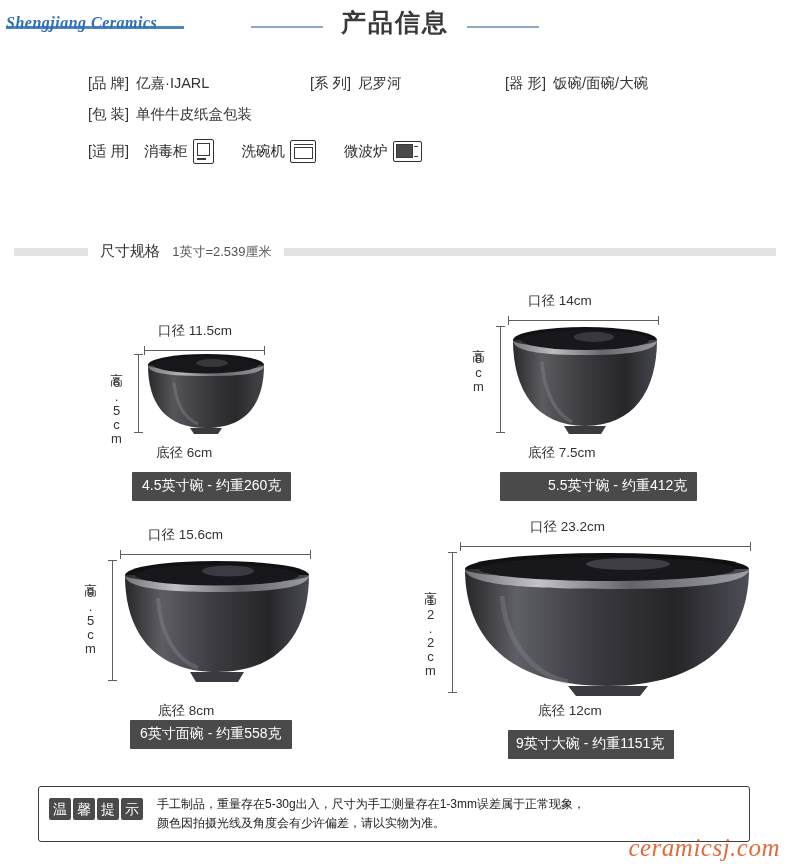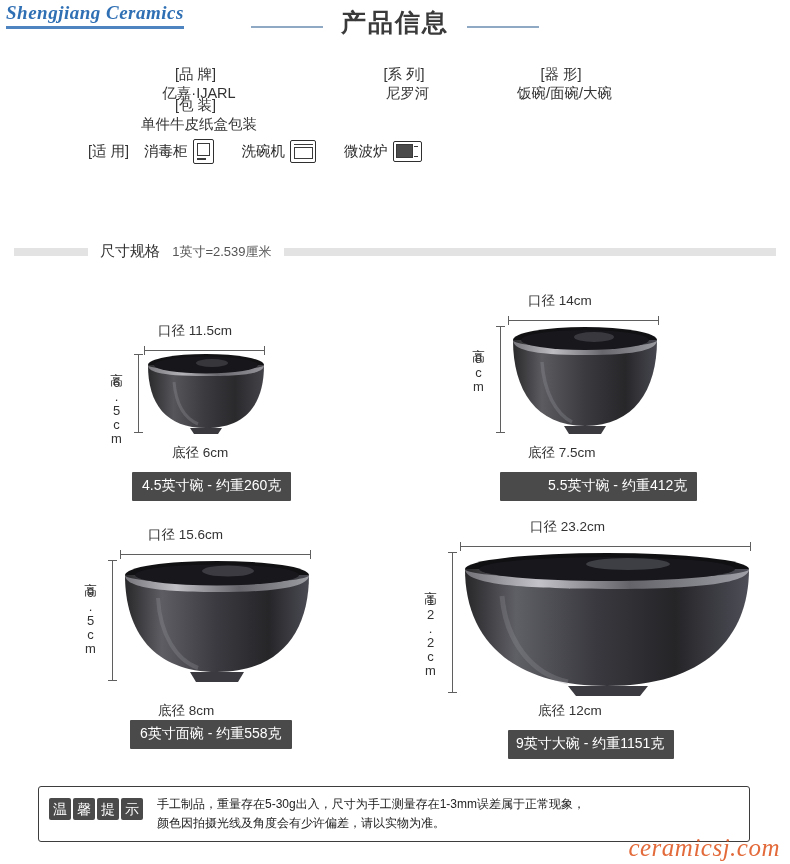--- a/index.html
+++ b/index.html
@@ -17,25 +17,25 @@
   }
 
   
   .header {
     position: relative;
     height: 52px;
   }
   .brand {
     position: absolute;
     left: 6px;
-    top: 2px;
+    top: 14px;
     font-family: "Liberation Serif", serif;
     font-style: italic;
     font-weight: bold;
-    font-size: 19px;
+    font-size: 16px;
     color: #2f6fb4;
     letter-spacing: 0.5px;
   }
   .brand-underline {
     position: absolute;
     left: 6px;
     top: 26px;
     width: 178px;
     height: 3px;
     background: #2f6fb4;
@@ -83,32 +83,31 @@
   .spec-row {
     display: flex;
     align-items: center;
     height: 31px;
     font-size: 14.5px;
   }
   .spec-cell {
     display: flex;
     align-items: center;
     white-space: nowrap;
-    flex-direction: column;
   }
   .spec-key {
     color: #333;
     margin-right: 7px;
   }
   .spec-val {
     color: #333;
   }
   .c1 { margin-left: 88px; width: 222px; }
   .c2 { margin-left: 0; width: 195px; }
-  .c3 { margin-left: 12px; }
+  .c3 { margin-left: 0; }
 
   
   .usage-row {
     display: flex;
     align-items: center;
     height: 42px;
     font-size: 14.5px;
     margin-left: 88px;
   }
   .usage-item {
@@ -416,21 +415,21 @@
         <ellipse cx="62" cy="13" rx="58" ry="11" fill="#121214"></ellipse>
         <path d="M4 13 C4 52 22 76 62 76 C102 76 120 52 120 13 Z" fill="url(#g1b)"></path>
         <path d="M4 13 C4 20 120 20 120 13 C120 19 112 24 62 24 C12 24 4 19 4 13 Z" fill="url(#g1r)" opacity=".95"></path>
         <ellipse cx="62" cy="13" rx="52" ry="8.4" fill="#17171b"></ellipse>
         <ellipse cx="68" cy="11" rx="16" ry="4" fill="#6f6f78" opacity=".35"></ellipse>
         <path d="M30 30 C32 52 40 66 54 72" stroke="#8e8e95" stroke-width="3" fill="none" opacity=".35"></path>
         <path d="M46 76 L78 76 L74 82 L50 82 Z" fill="#3a3a3e"></path>
       </svg>
     </div>
 
-    <div class="dim-bottom" style="left:80px; top:152px;">底径 6cm</div>
+    <div class="dim-bottom" style="left:64px; top:152px;">底径 6cm</div>
     <div class="label-bar" style="left:40px; top:180px;">4.5英寸碗 - 约重260克</div>
   </div>
 
   <div class="cell cell-2">
     <div class="dim-top" style="left:76px; top:10px;">口径 14cm</div>
     <div class="tick-line tick-h" style="left:56px; top:38px; width:150px;"></div>
     <div class="cap-v" style="left:56px; top:34px;"></div>
     <div class="cap-v" style="left:206px; top:34px;"></div>
 
     <div class="dim-left" style="left:20px; top:56px;">高 8cm</div>

